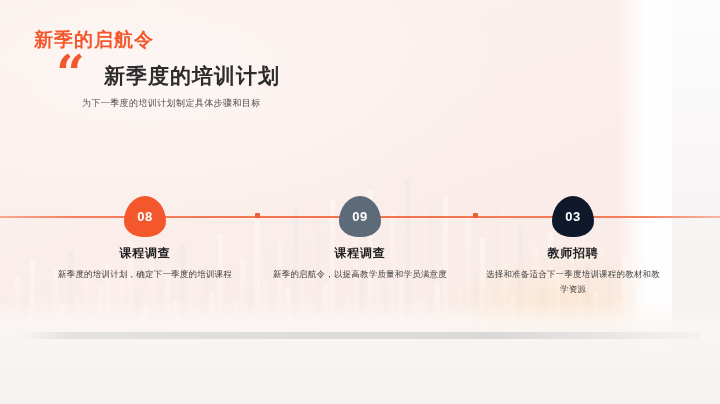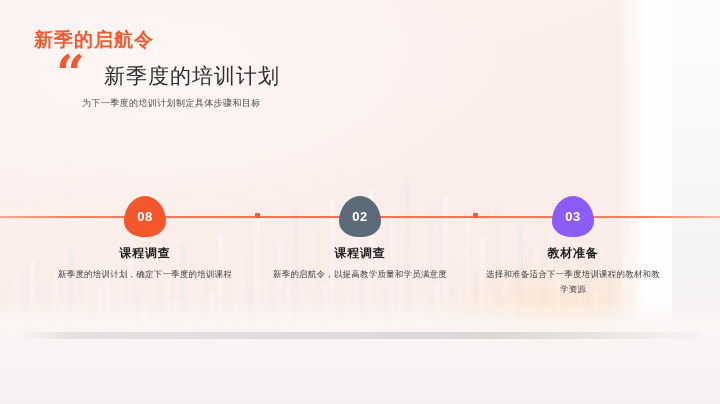--- a/index.html
+++ b/index.html
@@ -90,21 +90,21 @@
     font-weight: bold;
     color: #f4572c;
     font-family: "DejaVu Serif", "Liberation Serif", serif;
     line-height: 1;
     letter-spacing: -2px;
   }
   .subtitle {
     position: absolute;
     left: 104px; top: 62px;
     font-size: 21px;
-    font-weight: normal;
+    font-weight: bold;
     color: #2c2c2c;
     letter-spacing: 1px;
     white-space: nowrap;
   }
   .desc {
     position: absolute;
     left: 82px; top: 97px;
     font-size: 9px;
     color: #4c4c4c;
     letter-spacing: 0.4px;
@@ -290,27 +290,27 @@
   <div class="step" style="left:35px;">
     <div class="marker" style="background: rgb(244, 87, 44);">
       <span>08</span>
     </div>
     <div class="step-title">课程调查</div>
     <div class="step-desc">新季度的培训计划，确定下一季度的培训课程</div>
   </div>
 
   <div class="step" style="left:250px;">
     <div class="marker" style="background: rgb(93, 106, 120);">
-      <span>02</span>
+      <span>09</span>
     </div>
     <div class="step-title">课程调查</div>
     <div class="step-desc">新季的启航令，以提高教学质量和学员满意度</div>
   </div>
 
   <div class="step" style="left:463px;">
-    <div class="marker" style="background: #8b5cf6;">
+    <div class="marker" style="background: #0f172a;">
       <span>03</span>
     </div>
-    <div class="step-title">教材准备</div>
+    <div class="step-title">教师招聘</div>
     <div class="step-desc">选择和准备适合下一季度培训课程的教材和教学资源</div>
   </div>
 
 </div>
 
 </body></html>

